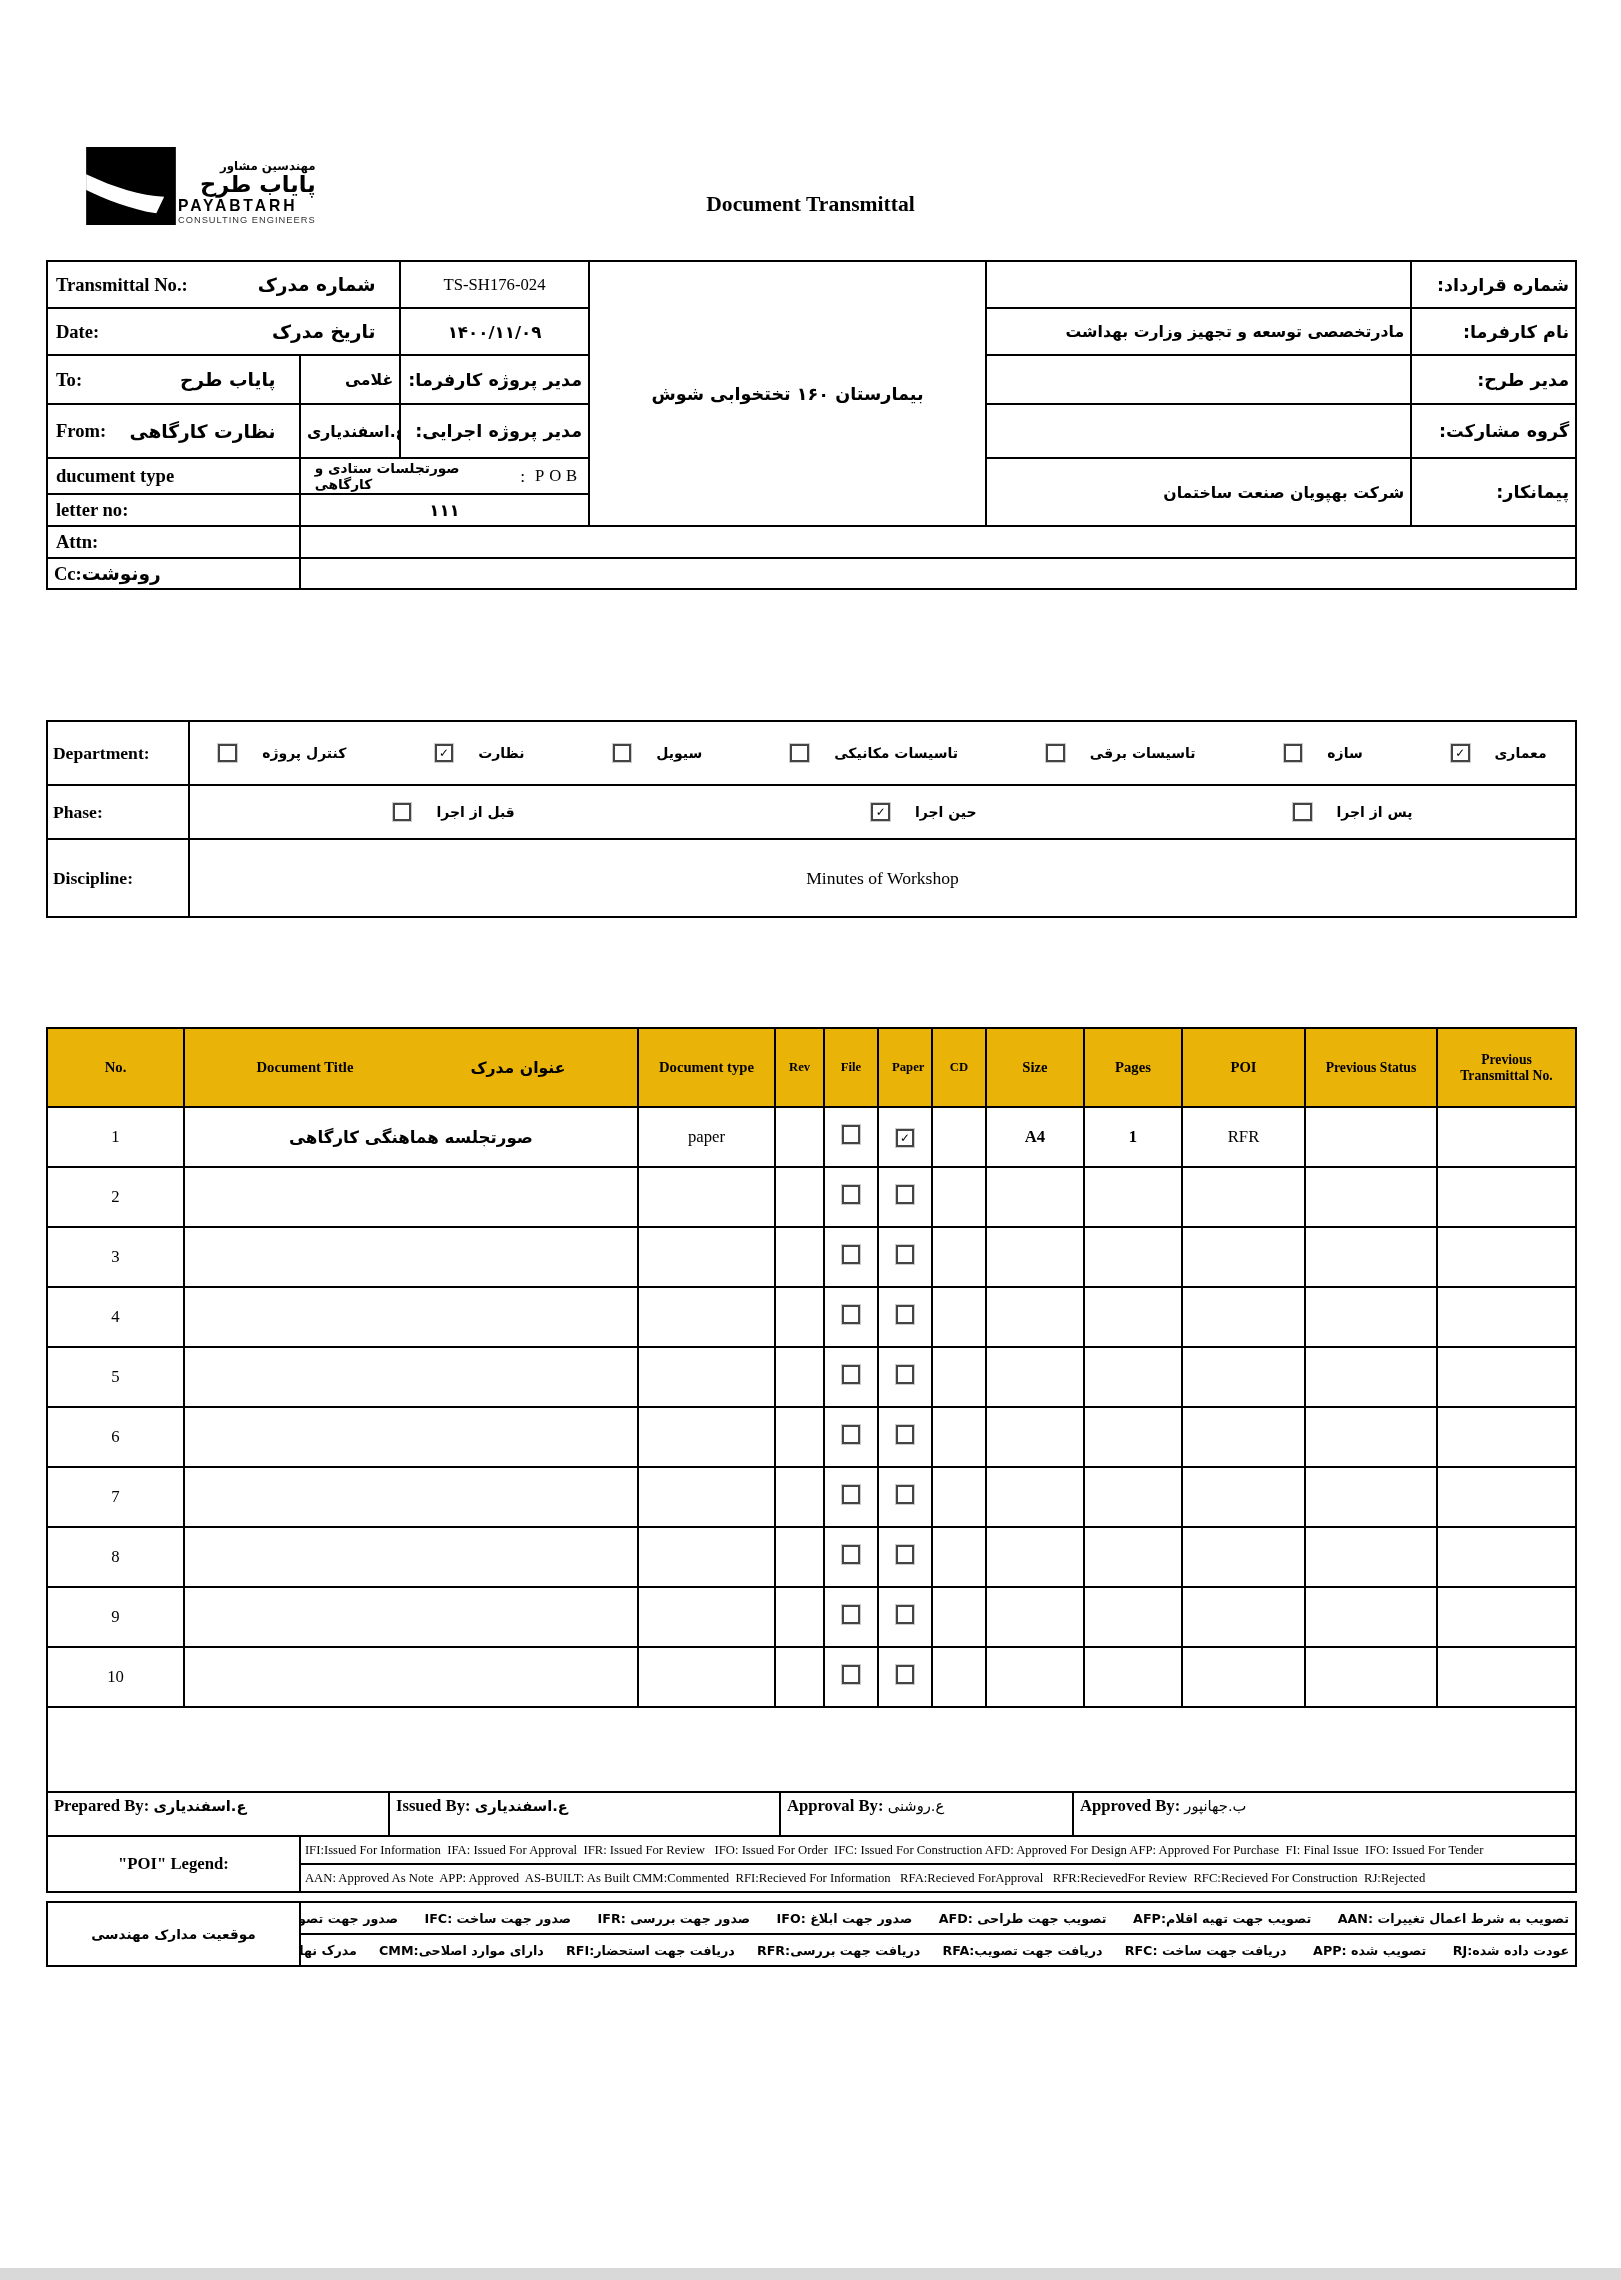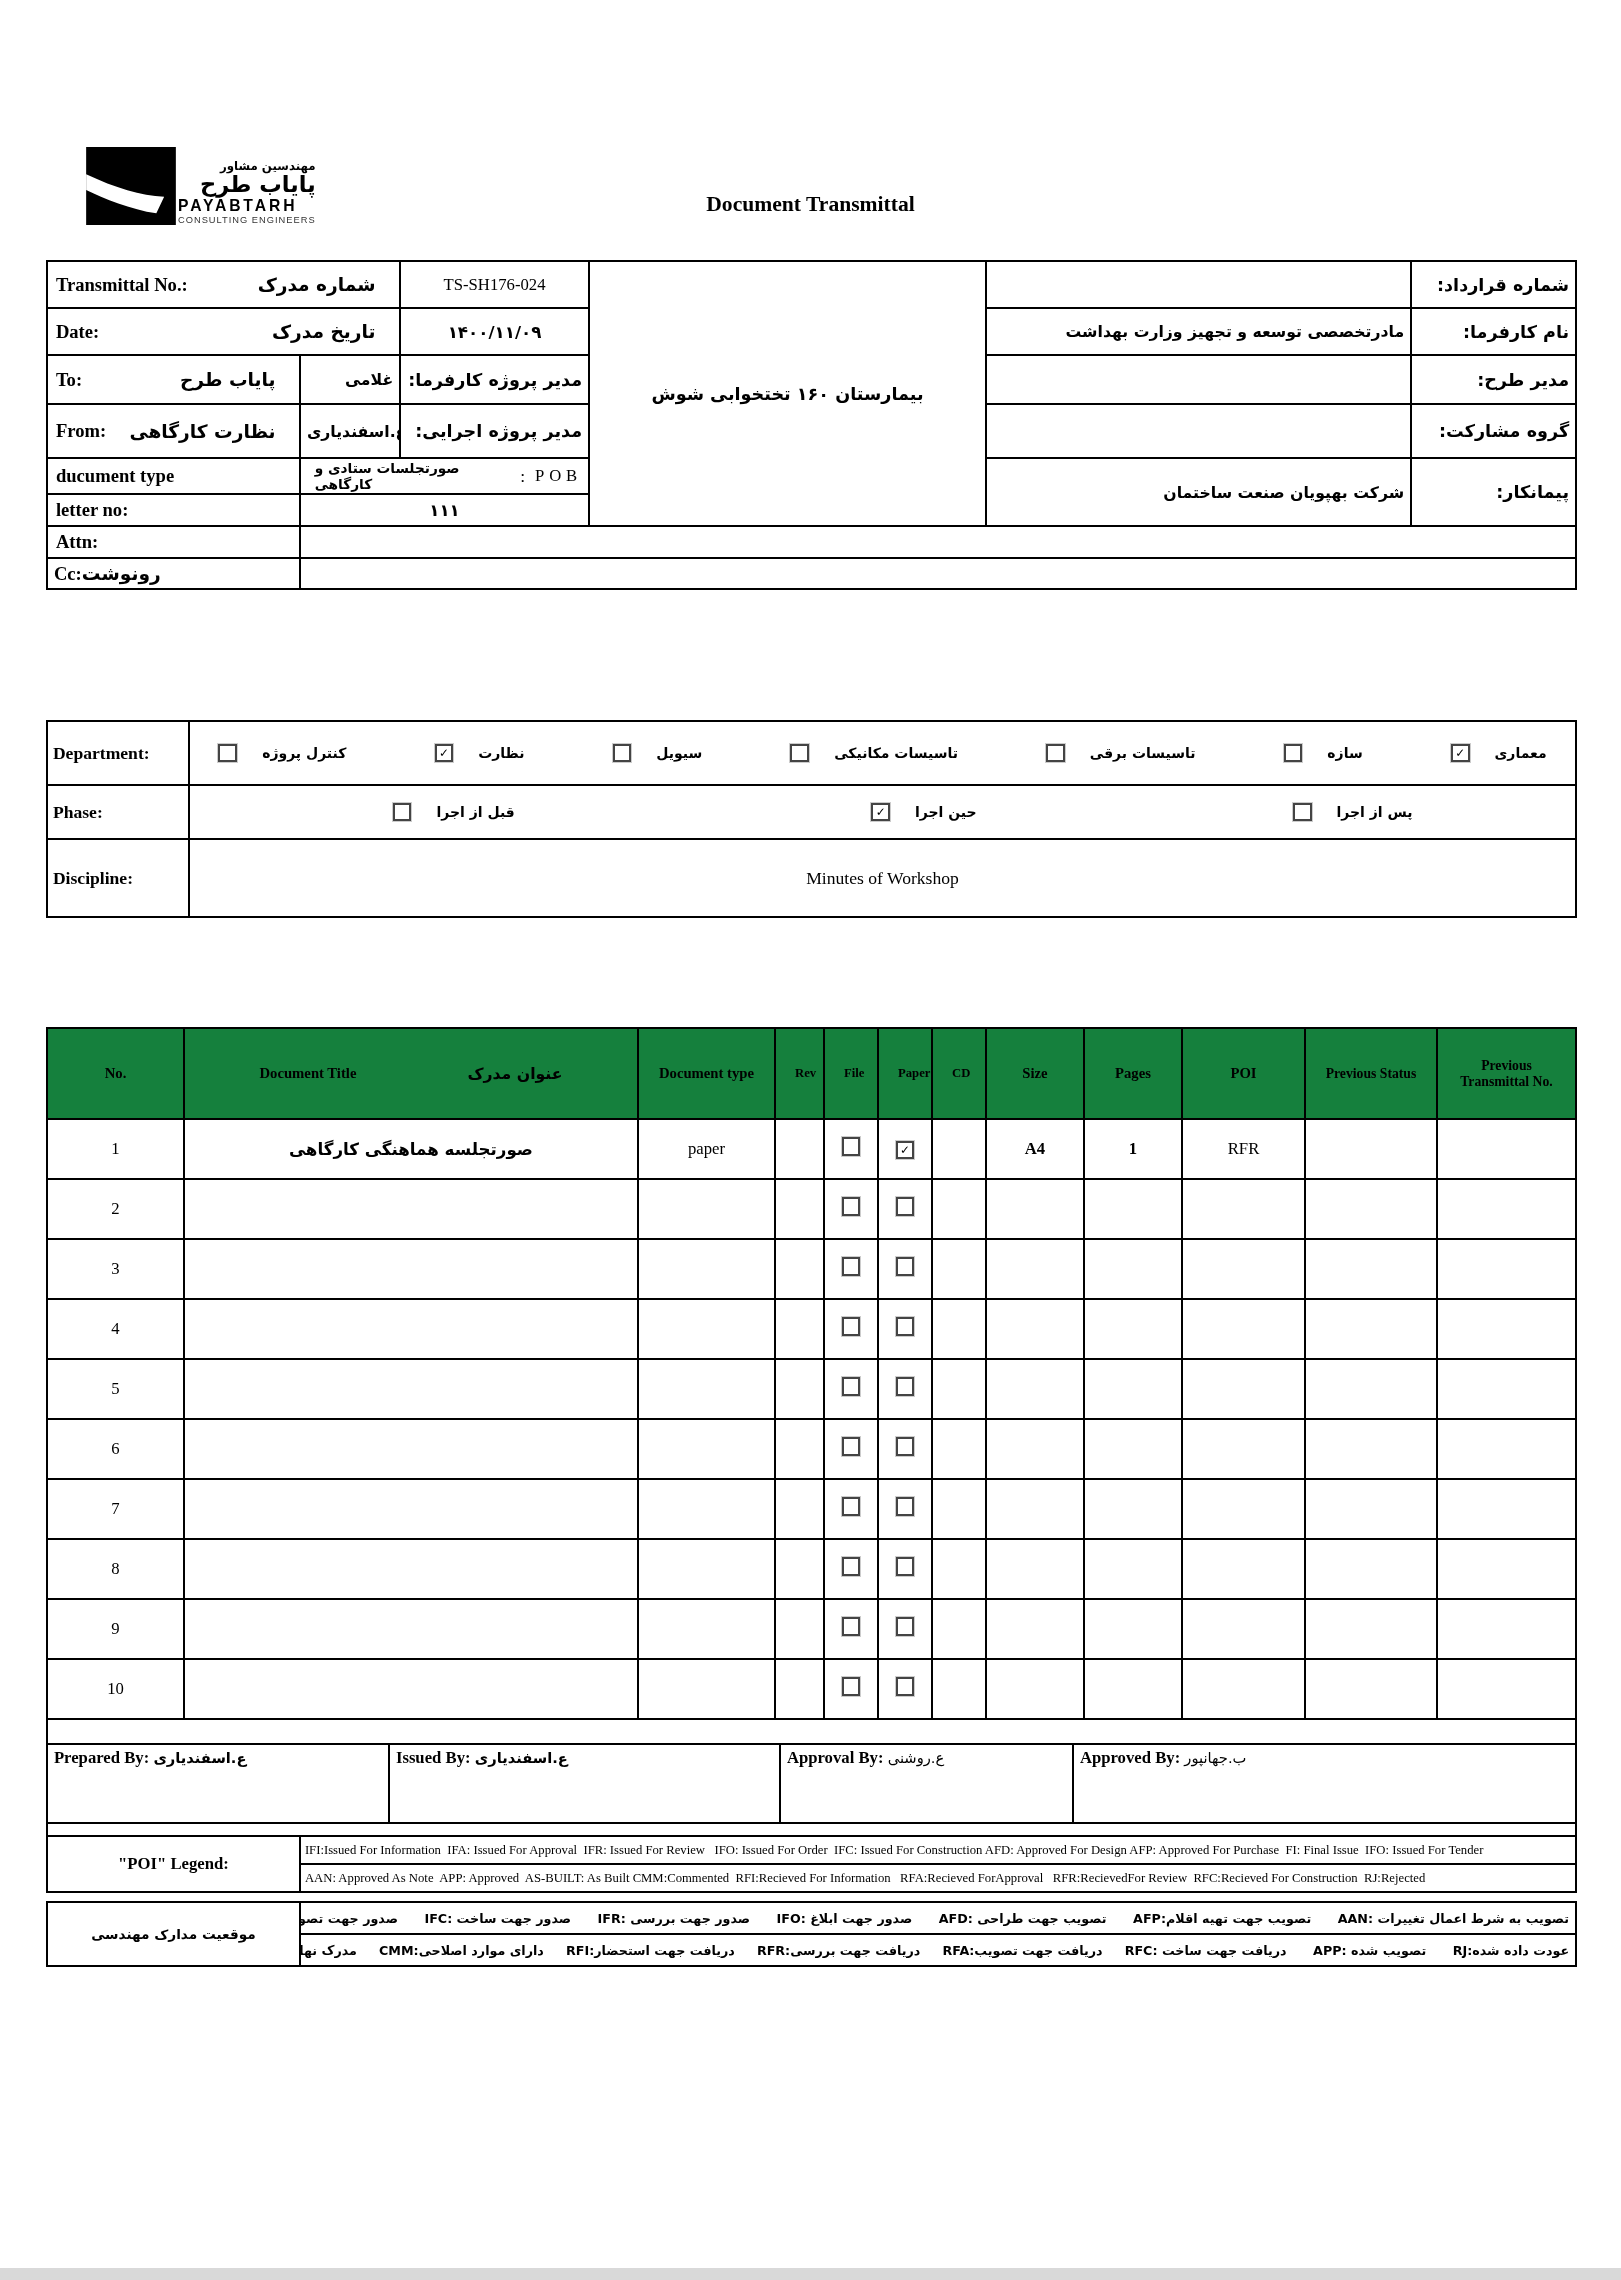--- a/index.html
+++ b/index.html
@@ -35,28 +35,28 @@
   .cl-lab{font-weight:bold;font-size:19.6px;padding-left:4.9px;}
   .chk-row{display:flex;direction:rtl;justify-content:space-between;align-items:center;padding:0 27.4px;}
   .chk-item{display:inline-flex;direction:ltr;align-items:center;gap:25px;font-family:"DejaVu Sans",sans-serif;font-size:14px;font-weight:bold;}
   .cb{width:14.7px;height:14.7px;border:2px solid #444;background:#fff;display:inline-flex;align-items:center;justify-content:center;
       font-size:11.8px;font-weight:bold;flex:0 0 auto;box-shadow:0 0 0 1px #ccc;}
   .phase-grid{display:grid;grid-template-columns:38% 30% 32%;align-items:center;height:100%;}
   .phase-grid>div{display:flex;justify-content:center;}
   .disc-val{text-align:center;font-size:18.6px;}
   
   .docs{top:1027px;}
-  .docs th{background:#15803d;font-size:14.7px;font-weight:bold;height:51px;padding:19px;}
+  .docs th{background:#eab308;font-size:14.7px;font-weight:bold;height:51px;padding:13px;}
   .docs td{height:56px;text-align:center;font-size:16.7px;vertical-align:middle;}
   .two{display:flex;justify-content:space-around;align-items:center;}
   .two .fa{font-size:15.7px;}
   .doc-title-cell{font-family:"DejaVu Sans",sans-serif;font-weight:bold;font-size:15.7px;}
   .filler td{height:116px;}
   
-  .sign{top:1743px;padding-left:24px;}
+  .sign{top:1791px;padding-left:24px;}
   .sign td{height:71px;vertical-align:top;padding:2.9px 5.9px;font-size:16.7px;}
   .sig-lab{font-weight:bold;}
   .sig-val{font-family:"DejaVu Sans",sans-serif;font-size:14.7px;}
   
   .legend-en{top:1835px;}
   .legend-en td{font-size:12.7px;padding:0 3.9px;}
   .legend-en .llab{font-weight:bold;font-size:16.7px;text-align:center;}
   .lline{white-space:pre;font-size:12.7px;}
   .legend-fa{top:1901px;}
   .legend-fa td{padding:0 5.9px;}

